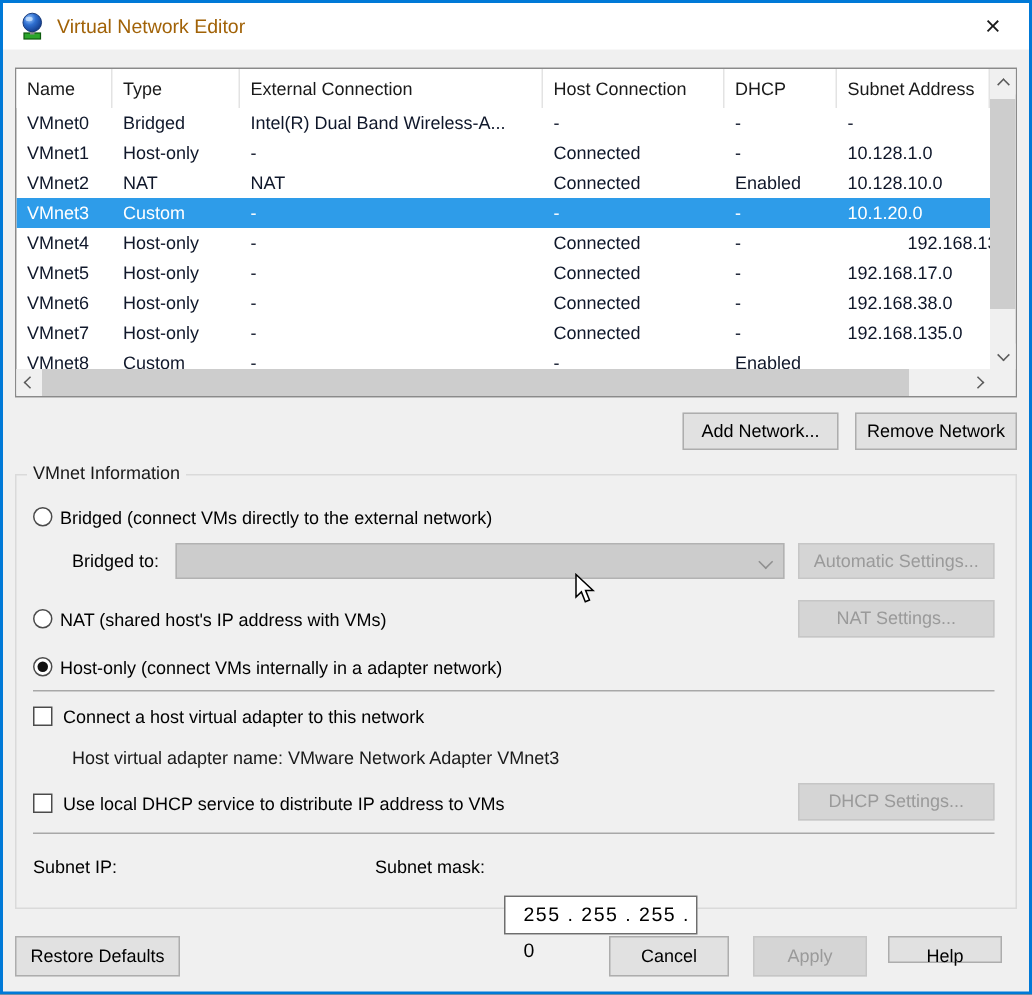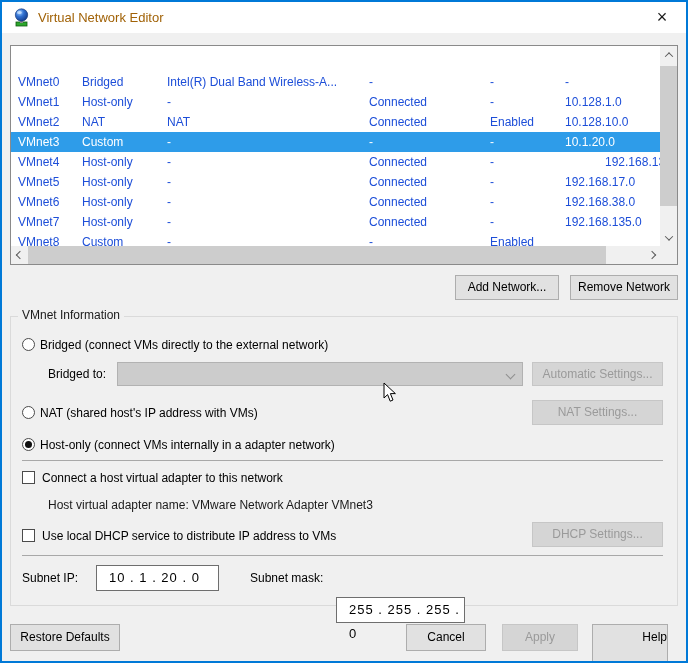--- a/index.html
+++ b/index.html
@@ -14,21 +14,21 @@
   .title-text { position:absolute; left:36px; top:0; height:31px; line-height:31px; font-size:13px; color:#a16207; }
   .close-btn { position:absolute; right:10px; top:2px; width:28px; height:26px; text-align:center; line-height:26px; font-size:18px; color:#1a1a1a; cursor:default; }
   
   .table { position:absolute; left:8px; top:43px; width:668px; height:220px; background:#fff; border:1px solid #8a8a8a; }
   .thead { position:absolute; left:0; top:0; width:649px; height:26px; background:#fff; }
   .hcell { position:absolute; top:0; height:26px; line-height:26px; font-size:12px; color:#1a1a1a; padding-left:7px; border-right:1px solid #e3e3e3; overflow:hidden; white-space:nowrap; }
   .trows { position:absolute; left:0; top:26px; width:649px; height:174px; overflow:hidden; }
   .trow { position:relative; width:100%; height:20px; }
   .trow.selected { background:#2e9ce9; }
   .trow.selected .tcell { color:#fff; }
-  .tcell { position:absolute; top:0; height:20px; line-height:20px; font-size:12px; color:#1d4ed8; padding-left:7px; overflow:hidden; white-space:nowrap; }
+  .tcell { position:absolute; top:0; height:20px; line-height:20px; font-size:12px; color:#0f172a; padding-left:7px; overflow:hidden; white-space:nowrap; }
   
   .vscroll { position:absolute; right:0; top:0; width:17px; height:200px; background:#f0f0f0; }
   .vthumb { position:absolute; left:0; top:20px; width:17px; height:140px; background:#cdcdcd; }
   .hscroll { position:absolute; left:0; bottom:0; width:649px; height:18px; background:#f0f0f0; }
   .hthumb { position:absolute; left:17px; top:0; width:578px; height:18px; background:#cdcdcd; }
   .corner { position:absolute; right:0; bottom:0; width:17px; height:18px; background:#f0f0f0; }
   .sb-btn { position:absolute; width:17px; height:17px; background:#f0f0f0; display:flex; align-items:center; justify-content:center; }
   .chev { width:6px; height:6px; border-right:1px solid #5a5a5a; border-bottom:1px solid #5a5a5a; }
   .chev.up    { transform:rotate(-135deg) translate(-1px,-1px); }
   .chev.down  { transform:rotate(45deg) translate(-1px,-1px); }
@@ -71,20 +71,28 @@
       <rect x="4" y="14" width="11" height="4" fill="#2ca62c" stroke="#0e5a0e" stroke-width="0.8"></rect>
       <rect x="8" y="12" width="3" height="3" fill="#8a8a8a"></rect>
       <circle cx="9.5" cy="7" r="6.2" fill="url(#globe)" stroke="#0d2f6e" stroke-width="0.6"></circle>
       <ellipse cx="7.4" cy="4.6" rx="2.4" ry="1.5" fill="#cfe6ff" opacity="0.75"></ellipse>
     </svg>
     <div class="title-text">Virtual Network Editor</div>
     <div class="close-btn">×</div>
   </div>
 
   <div class="table">
+    <div class="thead">
+        <div class="hcell" style="left: 0px; width: 64px;">Name</div>
+        <div class="hcell" style="left: 64px; width: 85px;">Type</div>
+        <div class="hcell" style="left: 149px; width: 202px;">External Connection</div>
+        <div class="hcell" style="left: 351px; width: 121px;">Host Connection</div>
+        <div class="hcell" style="left: 472px; width: 75px;">DHCP</div>
+        <div class="hcell" style="left: 547px; width: 102px;">Subnet Address</div>
+      </div>
     <div class="trows">
         <div class="trow">
           <div class="tcell" style="left: 0px; width: 64px;">VMnet0</div>
           <div class="tcell" style="left: 64px; width: 85px;">Bridged</div>
           <div class="tcell" style="left: 149px; width: 202px;">Intel(R) Dual Band Wireless-A...</div>
           <div class="tcell" style="left: 351px; width: 121px;">-</div>
           <div class="tcell" style="left: 472px; width: 75px;">-</div>
           <div class="tcell" style="left: 547px; width: 102px;">-</div>
         </div>
         <div class="trow">
@@ -202,27 +210,26 @@
 
   <div class="static-text" style="left:46px; top:496px;">Host virtual adapter name: VMware Network Adapter VMnet3</div>
 
   <div class="checkbox" style="left:20px; top:527px;"></div>
   <div class="ctl-label" style="left:40px; top:527px;">Use local DHCP service to distribute IP address to VMs</div>
   <div class="btn disabled" style="left:530px; top:520px; width:131px;">DHCP Settings...</div>
 
   <div class="separator" style="left:20px; top:553px; width:641px;"></div>
 
   <div class="ctl-label" style="left:20px; top:569px;">Subnet IP:</div>
-  <div class="ipfield" style="left:94px; top:563px; width:123px;">10 .  1  . 20 .  0</div>
   <div class="ctl-label" style="left:248px; top:569px;">Subnet mask:</div>
   <div class="ipfield" style="left:334px; top:595px; width:129px;">255 . 255 . 255 .  0</div>
 
   <div class="btn" style="left:8px; top:622px; width:110px; height:27px; line-height:25px;">Restore Defaults</div>
   <div class="btn default" style="left:308px; top:622px; width:84px; height:27px; line-height:23px;">OK</div>
   <div class="btn" style="left:404px; top:622px; width:80px; height:27px; line-height:25px;">Cancel</div>
   <div class="btn disabled" style="left:500px; top:622px; width:76px; height:27px; line-height:25px;">Apply</div>
-  <div class="btn" style="left:590px; top:622px; width:76px; height:40px; line-height:25px;text-align:right;">Help</div>
+  <div class="btn" style="left:590px; top:622px; width:76px; height:18px; line-height:25px;">Help</div>
 
   <svg class="cursor" viewBox="0 0 14 21">
     <path d="M1,1 L1,16 L4.6,12.6 L7.2,19.2 L10,18 L7.4,11.6 L12.4,11.6 Z" fill="#fff" stroke="#000" stroke-width="1"></path>
   </svg>
 
 </div>
 
 </body></html>

